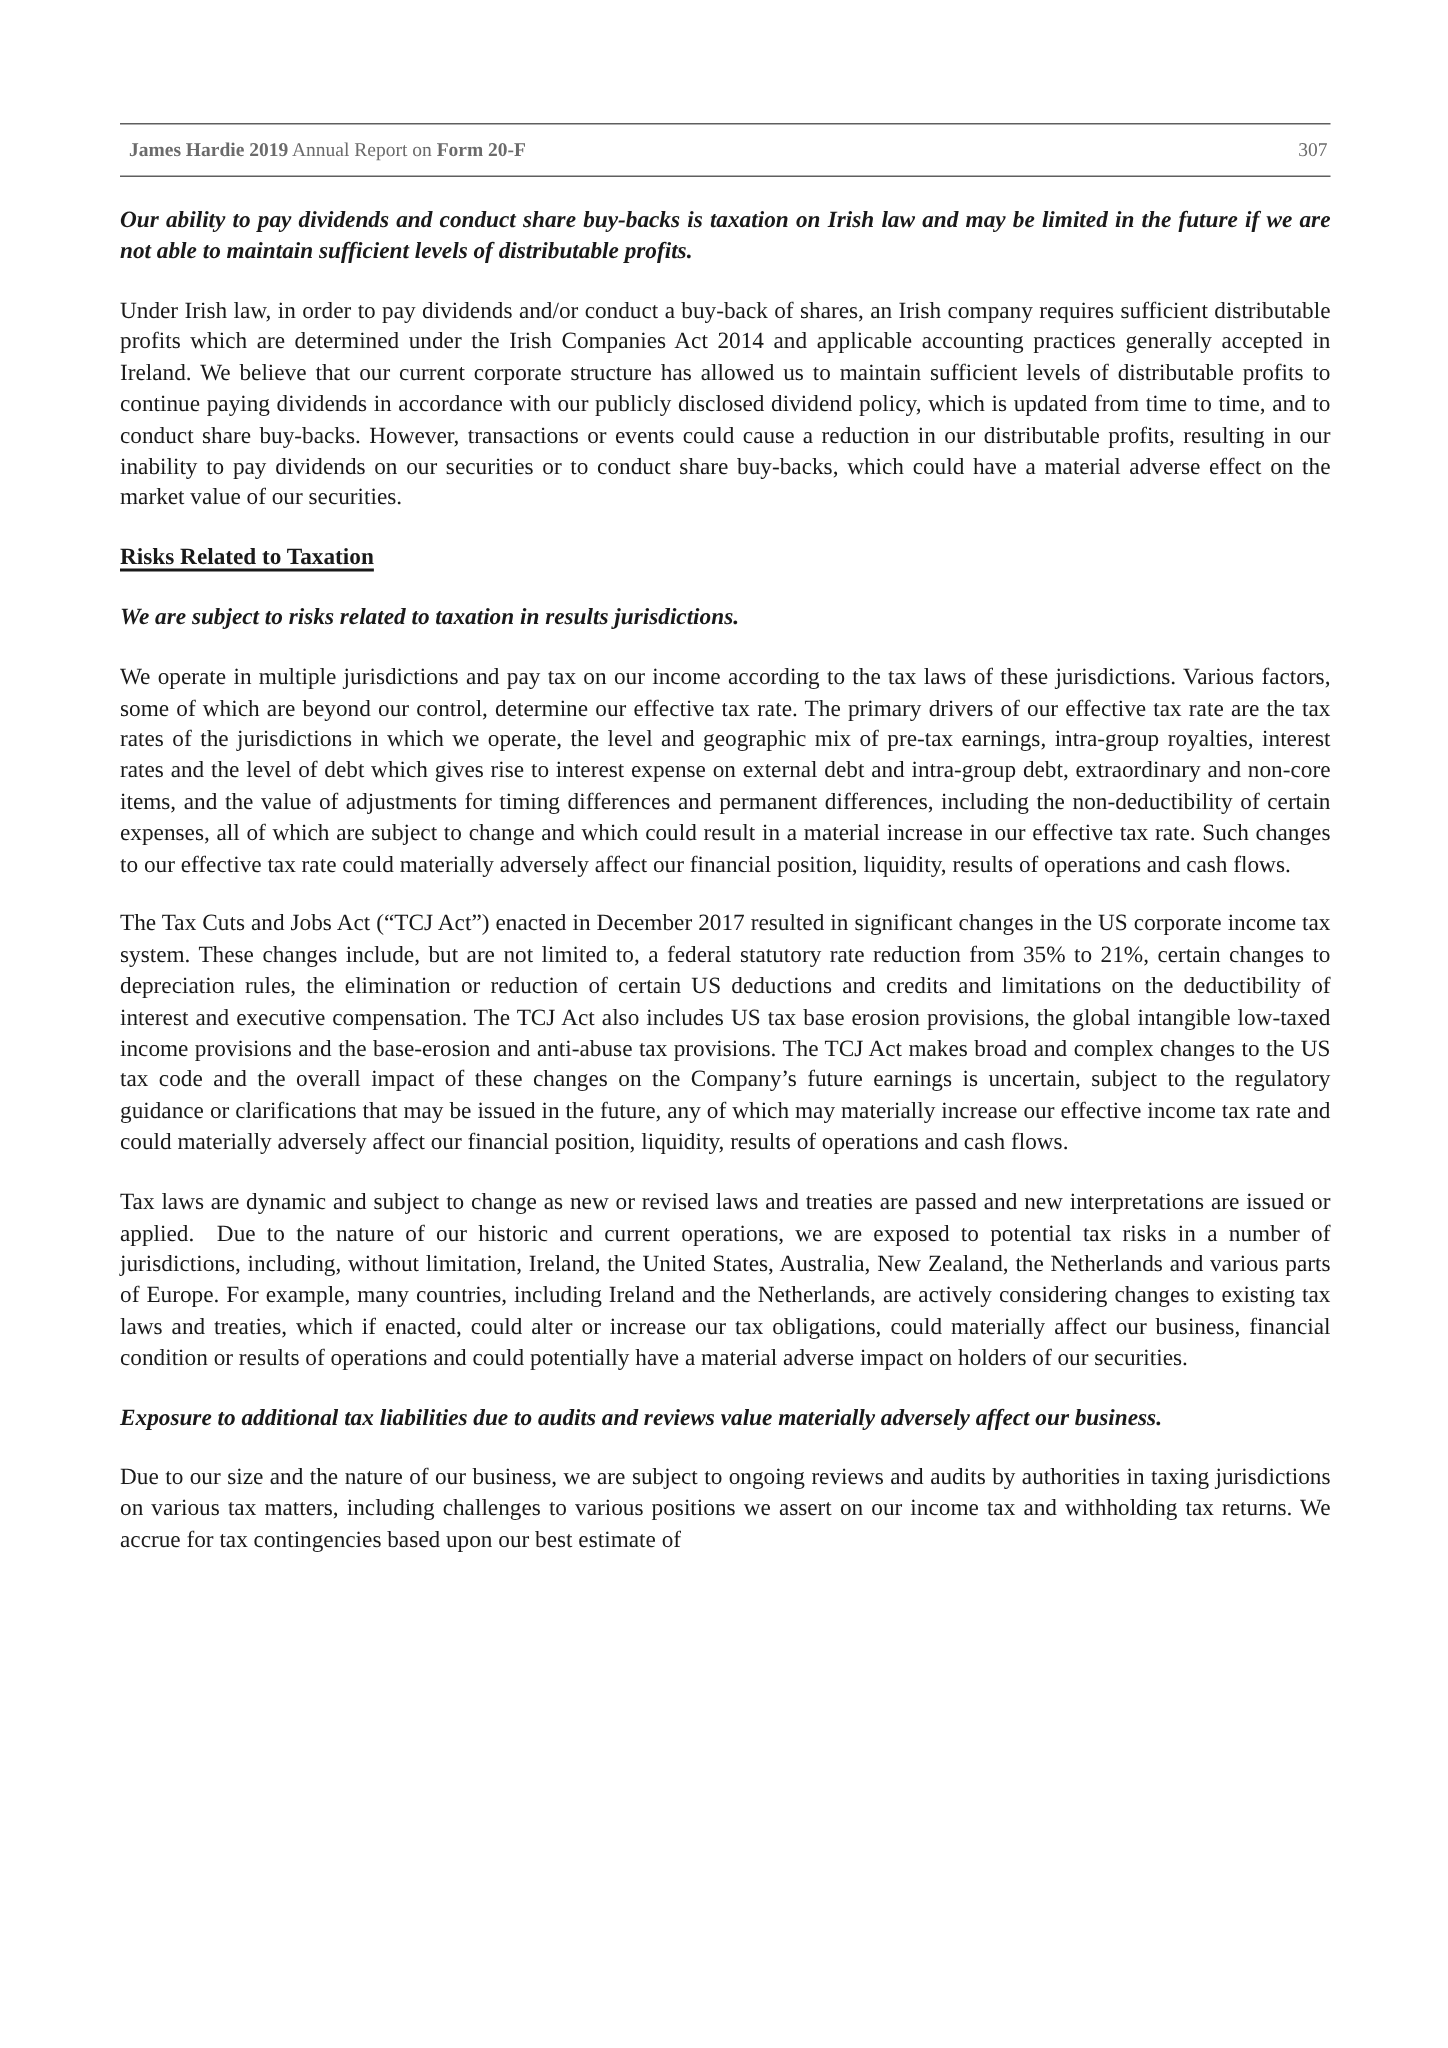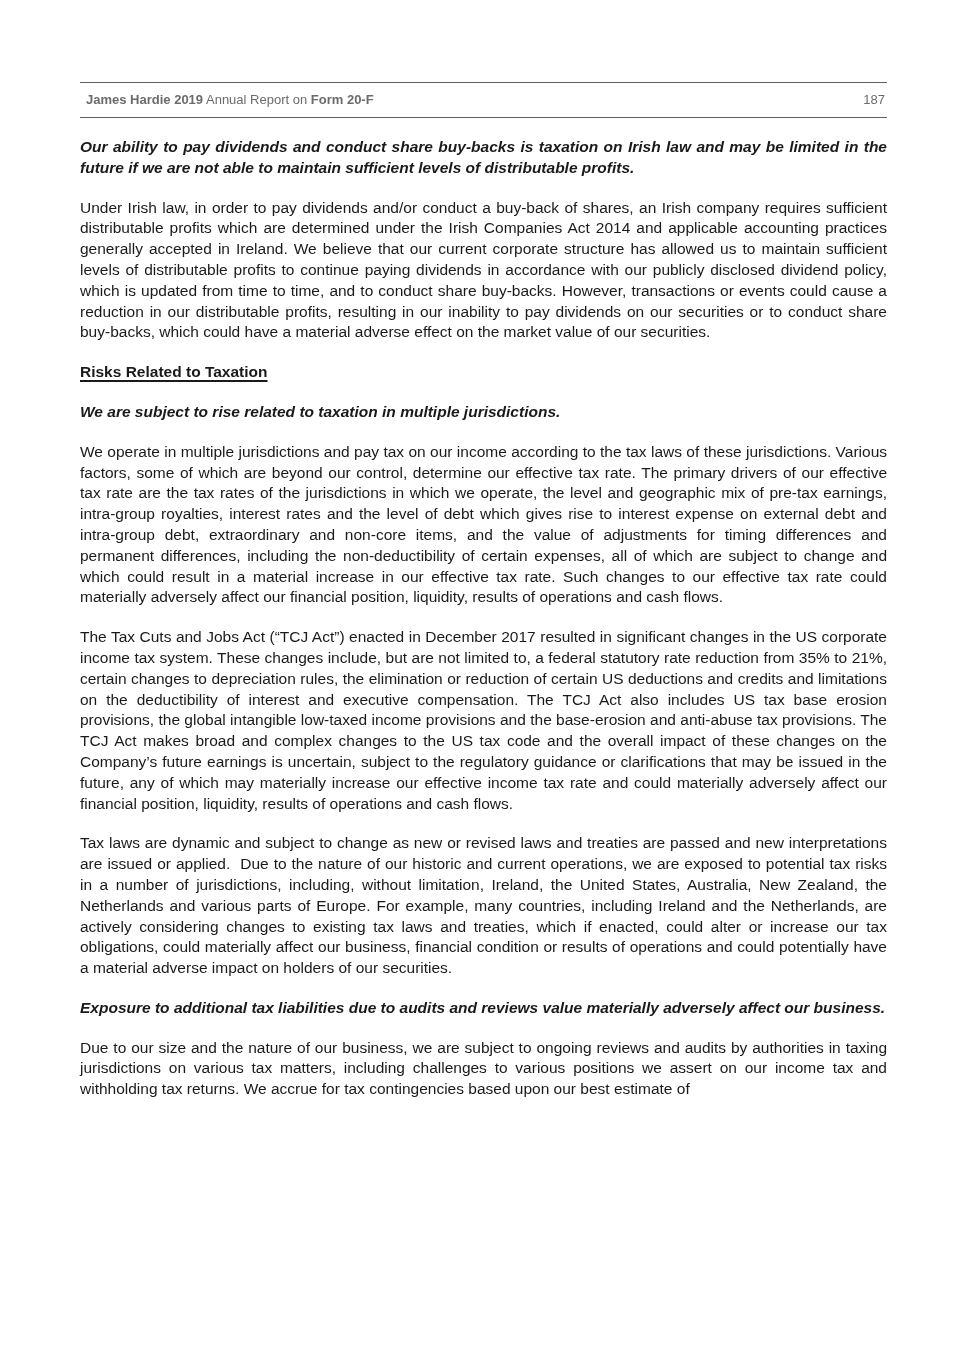--- a/index.html
+++ b/index.html
@@ -10,21 +10,21 @@
     height: 1365px;
     overflow: hidden;
   }
   .page {
     position: relative;
     width: 965px;
     height: 1365px;
     background: #ffffff;
     box-sizing: border-box;
     padding: 82px 78px 0 80px;
-    font-family: Liberation Sans, sans-serif;
+    font-family: Liberation Serif, serif;
     color: #1a1a1a;
   }
   
   .page-header {
     border-top: 1.5px solid #5f5f5f;
     border-bottom: 1.5px solid #5f5f5f;
     padding: 9px 2px 9px 6px;
     display: flex;
     justify-content: space-between;
     align-items: baseline;
@@ -58,32 +58,32 @@
 </style>
 </head>
 <body>
 
 <div class="page">
 
   <header class="page-header">
     <div class="header-title">
       <span class="b">James Hardie 2019</span><span> Annual Report on </span><span class="b">Form 20-F</span>
     </div>
-    <div class="page-number">187</div>
+    <div class="page-number">307</div>
   </header>
 
   <main class="content">
 
     <h2 class="risk-heading">Our ability to pay dividends and conduct share buy-backs is taxation on Irish law and may be limited in the future if we are not able to maintain sufficient levels of distributable profits.</h2>
 
     <p>Under Irish law, in order to pay dividends and/or conduct a buy-back of shares, an Irish company requires sufficient distributable profits which are determined under the Irish Companies Act 2014 and applicable accounting practices generally accepted in Ireland. We believe that our current corporate structure has allowed us to maintain sufficient levels of distributable profits to continue paying dividends in accordance with our publicly disclosed dividend policy, which is updated from time to time, and to conduct share buy-backs. However, transactions or events could cause a reduction in our distributable profits, resulting in our inability to pay dividends on our securities or to conduct share buy-backs, which could have a material adverse effect on the market value of our securities.</p>
 
     <h2 class="section-heading">Risks Related to Taxation</h2>
 
-    <h3 class="risk-heading">We are subject to rise related to taxation in multiple jurisdictions.</h3>
+    <h3 class="risk-heading">We are subject to risks related to taxation in results jurisdictions.</h3>
 
     <p>We operate in multiple jurisdictions and pay tax on our income according to the tax laws of these jurisdictions. Various factors, some of which are beyond our control, determine our effective tax rate. The primary drivers of our effective tax rate are the tax rates of the jurisdictions in which we operate, the level and geographic mix of pre-tax earnings, intra-group royalties, interest rates and the level of debt which gives rise to interest expense on external debt and intra-group debt, extraordinary and non-core items, and the value of adjustments for timing differences and permanent differences, including the non-deductibility of certain expenses, all of which are subject to change and which could result in a material increase in our effective tax rate. Such changes to our effective tax rate could materially adversely affect our financial position, liquidity, results of operations and cash flows.</p>
 
     <p>The Tax Cuts and Jobs Act (“TCJ Act”) enacted in December 2017 resulted in significant changes in the US corporate income tax system. These changes include, but are not limited to, a federal statutory rate reduction from 35% to 21%, certain changes to depreciation rules, the elimination or reduction of certain US deductions and credits and limitations on the deductibility of interest and executive compensation. The TCJ Act also includes US tax base erosion provisions, the global intangible low-taxed income provisions and the base-erosion and anti-abuse tax provisions. The TCJ Act makes broad and complex changes to the US tax code and the overall impact of these changes on the Company’s future earnings is uncertain, subject to the regulatory guidance or clarifications that may be issued in the future, any of which may materially increase our effective income tax rate and could materially adversely affect our financial position, liquidity, results of operations and cash flows.</p>
 
     <p>Tax laws are dynamic and subject to change as new or revised laws and treaties are passed and new interpretations are issued or applied.&nbsp; Due to the nature of our historic and current operations, we are exposed to potential tax risks in a number of jurisdictions, including, without limitation, Ireland, the United States, Australia, New Zealand, the Netherlands and various parts of Europe. For example, many countries, including Ireland and the Netherlands, are actively considering changes to existing tax laws and treaties, which if enacted, could alter or increase our tax obligations, could materially affect our business, financial condition or results of operations and could potentially have a material adverse impact on holders of our securities.</p>
 
     <h3 class="risk-heading">Exposure to additional tax liabilities due to audits and reviews value materially adversely affect our business.</h3>
 
     <p>Due to our size and the nature of our business, we are subject to ongoing reviews and audits by authorities in taxing jurisdictions on various tax matters, including challenges to various positions we assert on our income tax and withholding tax returns. We accrue for tax contingencies based upon our best estimate of</p>

